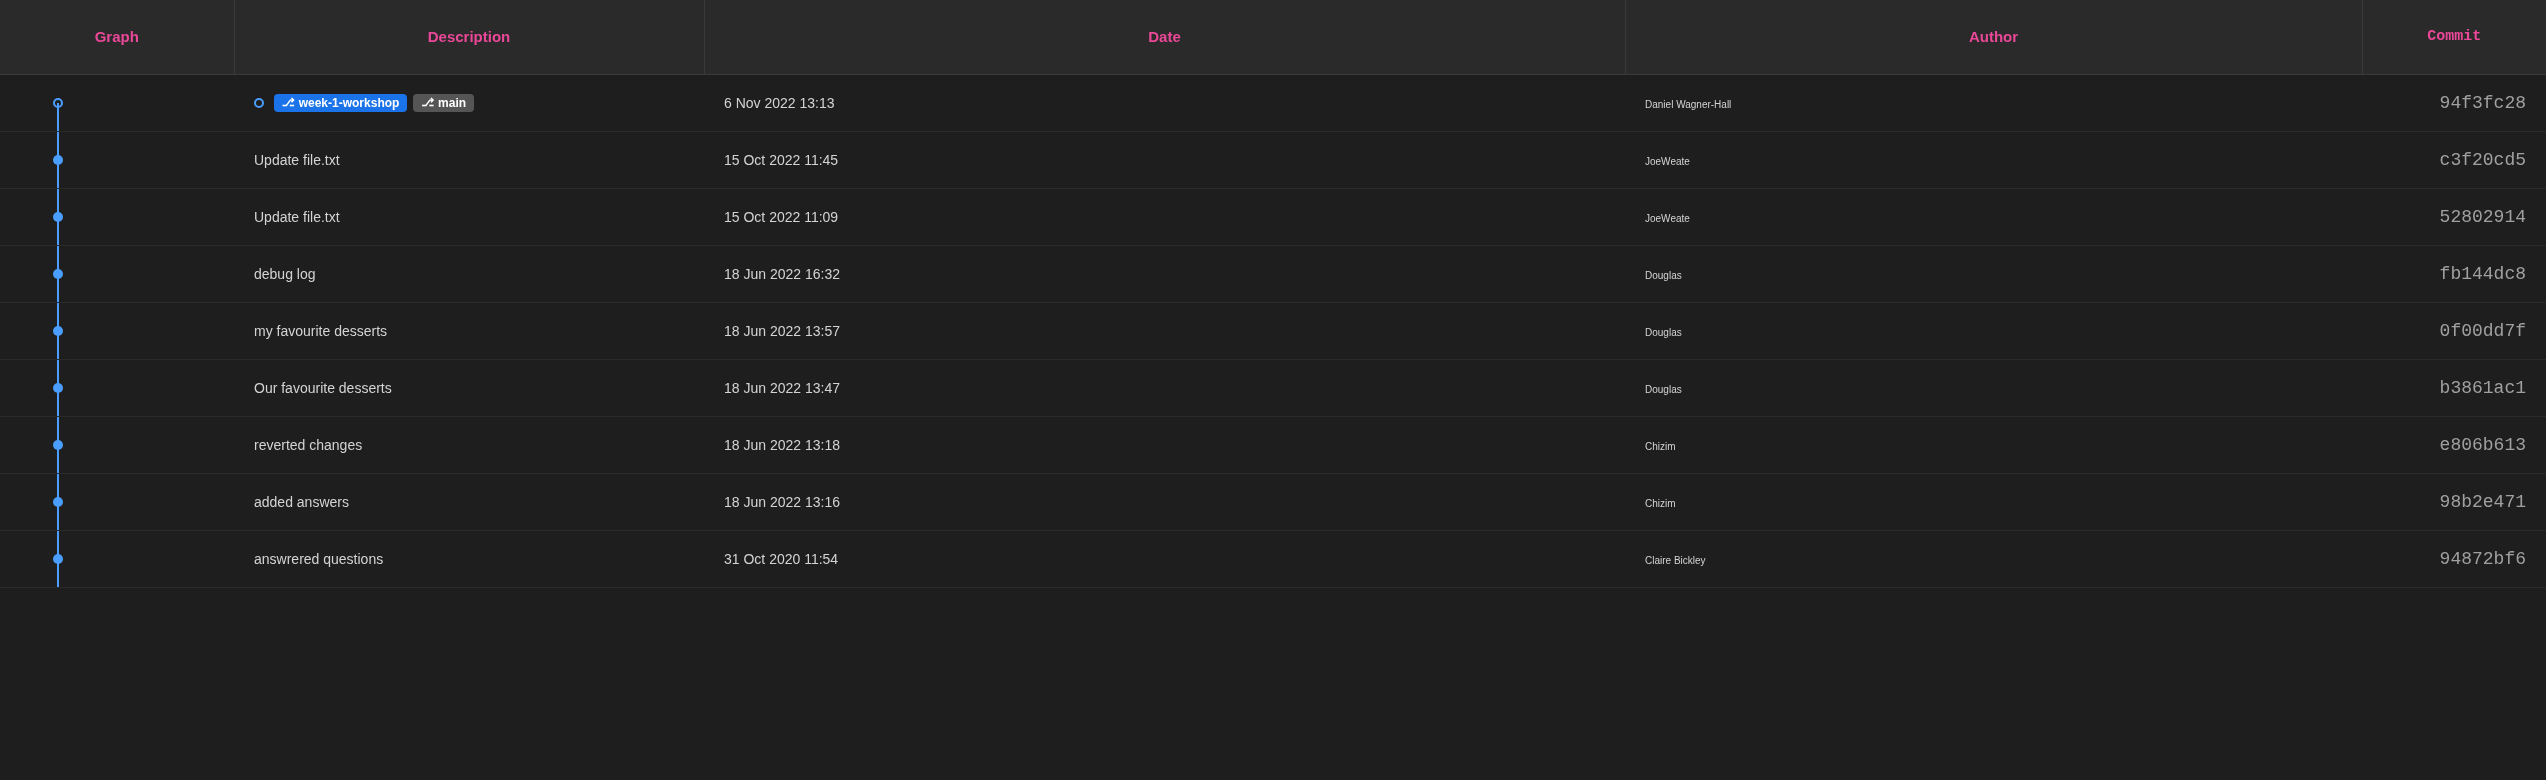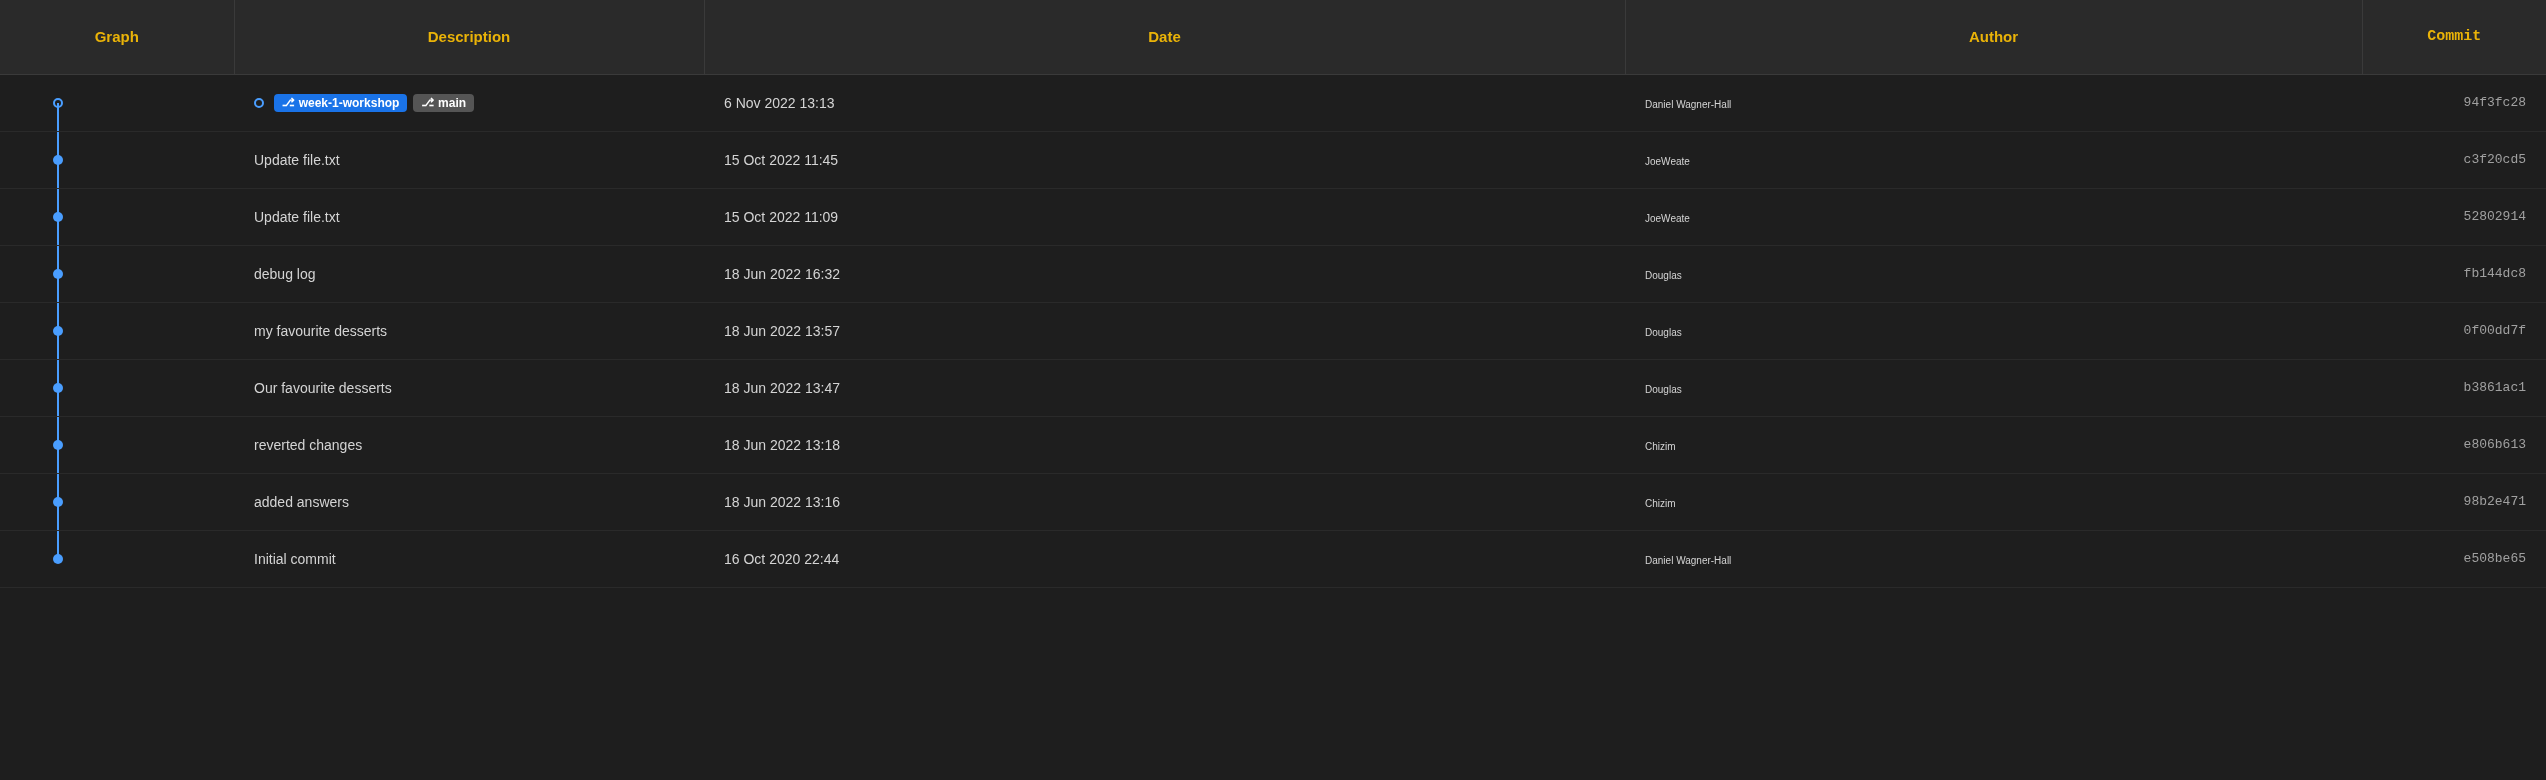--- a/index.html
+++ b/index.html
@@ -26,21 +26,21 @@
 
     .git-table thead tr {
       background-color: #2a2a2a;
       border-bottom: 1px solid #3a3a3a;
       height: 74px;
     }
 
     .git-table thead th {
       font-weight: 700;
       font-size: 15px;
-      color: #eab308;
+      color: #ec4899;
       text-align: center;
       padding: 0 38px;
       border-right: 1px solid #3a3a3a;
     }
 
     .git-table thead th:first-child {
       text-align: center;
       width: 234px;
     }
 
@@ -90,21 +90,21 @@
 
     .col-author {
       width: 737px;
       text-align: left;
     }
 
     .col-commit {
       width: 184px;
       text-align: right;
       font-family: 'SF Mono', 'Courier New', monospace;
-      font-size: 13px;
+      font-size: 18px;
       color: #a0a0a0;
     }
 
     .graph-dot {
       width: 10px;
       height: 10px;
       background-color: #4a9eff;
       border-radius: 50%;
       position: relative;
       z-index: 2;
@@ -374,26 +374,26 @@
         </td>
         <td class="col-description"><span class="description-text">added answers</span></td>
         <td class="col-date"><span class="date-text">18 Jun 2022 13:16</span></td>
         <td class="col-author"><span class="author-text">Chizim</span></td>
         <td class="col-commit"><span>98b2e471</span></td>
       </tr>
       <tr>
         <td class="graph-row-cell col-graph">
           <div class="graph-inner">
             <div class="v-line-container">
-              <div class="v-line-top"></div>
-              <div class="dot-wrapper">
-                <div class="graph-dot"></div>
-              </div>
-            </div>
-          </div>
-        </td>
-        <td class="col-description"><span class="description-text">Initial commit</span></td>
-        <td class="col-date"><span class="date-text">16 Oct 2020 22:44</span></td>
-        <td class="col-author"><span class="author-text">Daniel Wagner-Hall</span></td>
-        <td class="col-commit"><span>e508be65</span></td>
+              <div class="v-line"></div>
+              <div class="dot-wrapper">
+                <div class="graph-dot"></div>
+              </div>
+            </div>
+          </div>
+        </td>
+        <td class="col-description"><span class="description-text">answrered questions</span></td>
+        <td class="col-date"><span class="date-text">31 Oct 2020 11:54</span></td>
+        <td class="col-author"><span class="author-text">Claire Bickley</span></td>
+        <td class="col-commit"><span>94872bf6</span></td>
       </tr>
     </tbody>
 </table>
 
 </body></html>

